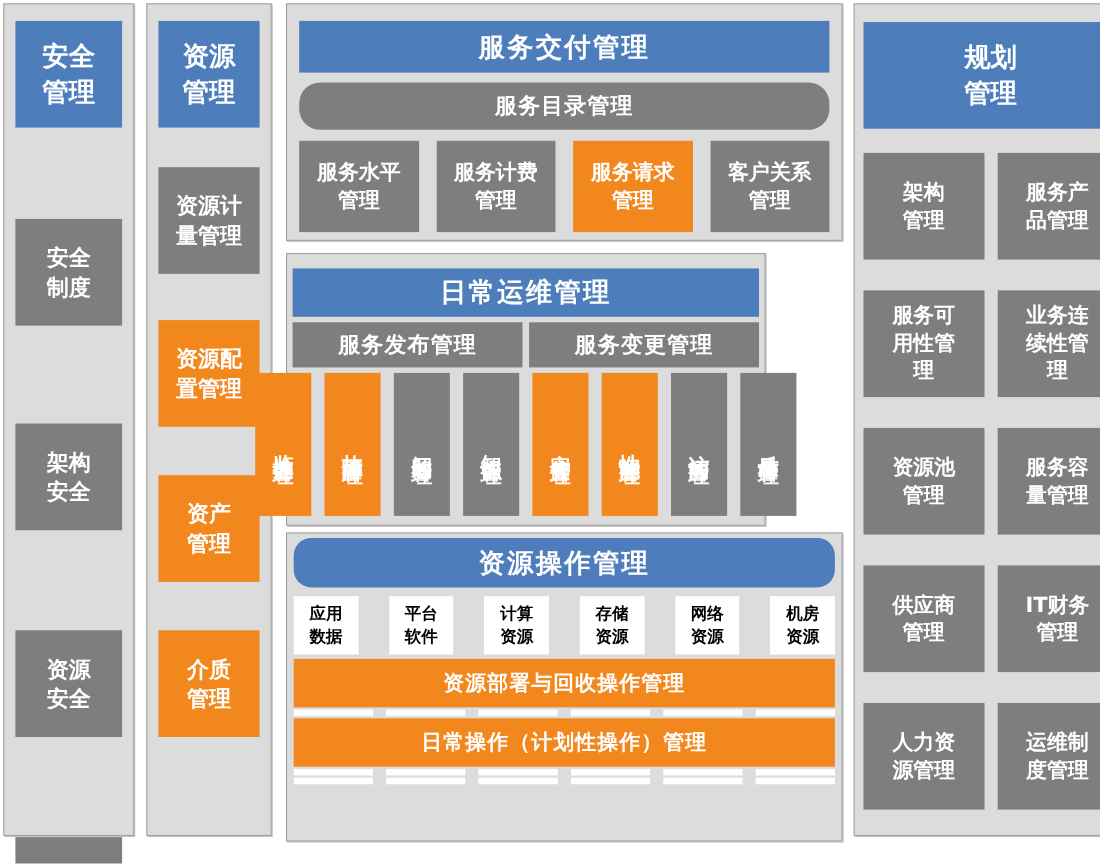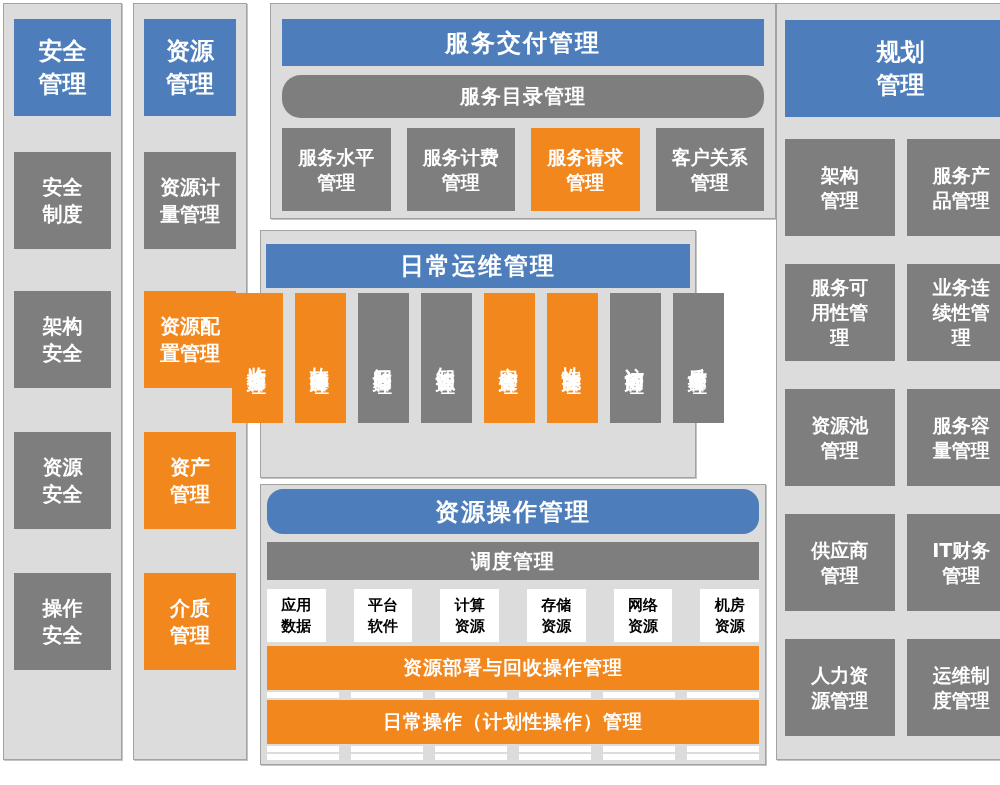--- a/index.html
+++ b/index.html
@@ -7,41 +7,41 @@
     position:relative;width:1000px;height:785px;background:#ffffff;
     font-family:"DejaVu Sans","Liberation Sans",sans-serif;
     -webkit-font-smoothing:antialiased;
   }
   .panel{
     position:absolute;background:#DCDCDC;border:1px solid #A2A2A2;
     box-shadow:1px 1px 0 #c4c4c4;box-sizing:border-box;
   }
   
   .side{display:flex;flex-direction:column;}
-  .panel-a{left:3px;top:3px;width:119px;height:757px;padding:15px 10px;}
+  .panel-a{left:3px;top:3px;width:119px;height:757px;padding:15px 10px;gap:47px;}
   .panel-b{left:133px;top:3px;width:114px;height:757px;padding:15px 10px;}
   .panel-d{left:776px;top:3px;width:249px;height:757px;padding:16px 8px;}
   .side-hdr{
     height:97px;flex:0 0 97px;margin-bottom:36px;background:#4D7EBB;
     display:flex;align-items:center;justify-content:center;text-align:center;
     color:#fff;font-weight:bold;font-size:24px;line-height:1.35;white-space:pre-line;
   }
   .box{
     display:flex;align-items:center;justify-content:center;text-align:center;
     color:#fff;font-weight:bold;white-space:pre-line;box-sizing:border-box;
   }
   .gray{background:#7E7E7E;}
   .orange{background:#F2871E;}
   .side .box{height:97px;flex:0 0 97px;margin-bottom:44px;font-size:20px;line-height:1.35;}
   .side .box:nth-of-type(2){margin-bottom:42px;}
   
   .plan-grid{display:grid;grid-template-columns:1fr 1fr;column-gap:12px;row-gap:28px;margin-top:-14px;}
   .plan-grid .box{height:97px;font-size:19px;line-height:1.3;margin:0;}
   
-  .mid1{left:270px;top:3px;width:506px;height:216px;padding:15px 11px;}
+  .mid1{left:260px;top:3px;width:506px;height:216px;padding:15px 11px;}
   .mid2{left:260px;top:230px;width:436px;height:248px;padding:13px 5px;}
   .mid3{left:260px;top:484px;width:506px;height:281px;padding:4px 6px;}
   .mid-hdr{
     background:#4D7EBB;color:#fff;font-weight:bold;font-size:24px;letter-spacing:2px;
     display:flex;align-items:center;justify-content:center;
   }
   .mid1 .mid-hdr{height:47px;margin-bottom:9px;}
   .mid2 .mid-hdr{height:44px;margin-bottom:5px;}
   .mid3 .mid-hdr{height:45px;margin-bottom:8px;border-radius:16px;}
   .sub-bar{
@@ -115,35 +115,38 @@
 管理</div>
       <div class="box orange">服务请求
 管理</div>
       <div class="box gray">客户关系
 管理</div>
     </div>
   </section>
 
   <section class="panel mid2">
     <div class="mid-hdr">日常运维管理</div>
+    <div class="half-bars">
+      <div class="sub-bar">服务发布管理</div>
+      <div class="sub-bar">服务变更管理</div>
+    </div>
     <div class="vrow">
       <div class="vbox orange">监控管理</div>
       <div class="vbox orange">故障管理</div>
       <div class="vbox gray">问题管理</div>
       <div class="vbox gray">知识管理</div>
       <div class="vbox orange">容灾管理</div>
       <div class="vbox orange">性能管理</div>
       <div class="vbox gray">访问管理</div>
       <div class="vbox gray">质量管理</div>
     </div>
   </section>
 
   <section class="panel mid3">
     <div class="mid-hdr">资源操作管理</div>
-    <div class="sub-bar">调度管理</div>
     <div class="wrow">
       <div class="wbox">应用
 数据</div>
       <div class="wbox">平台
 软件</div>
       <div class="wbox">计算
 资源</div>
       <div class="wbox">存储
 资源</div>
       <div class="wbox">网络

